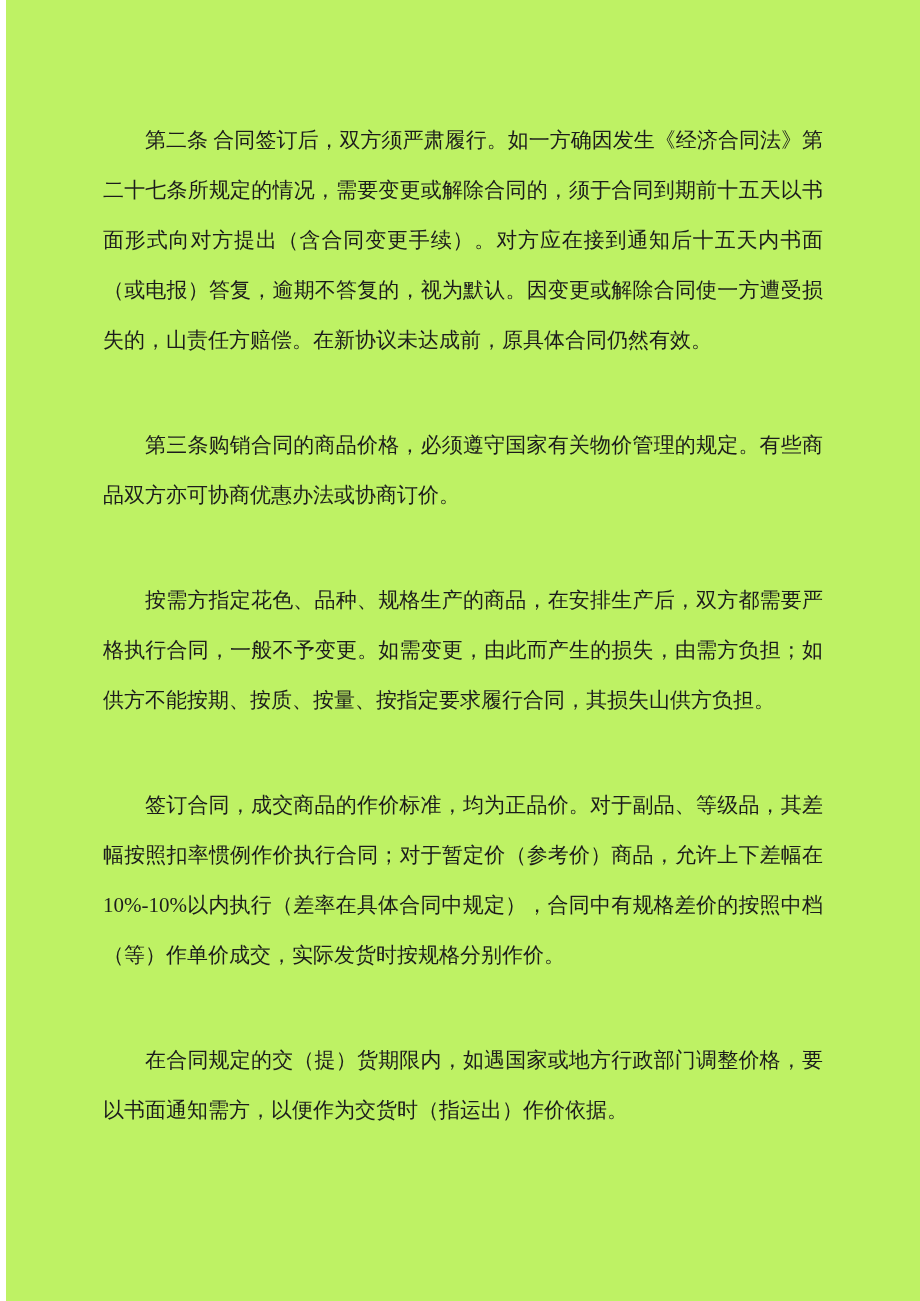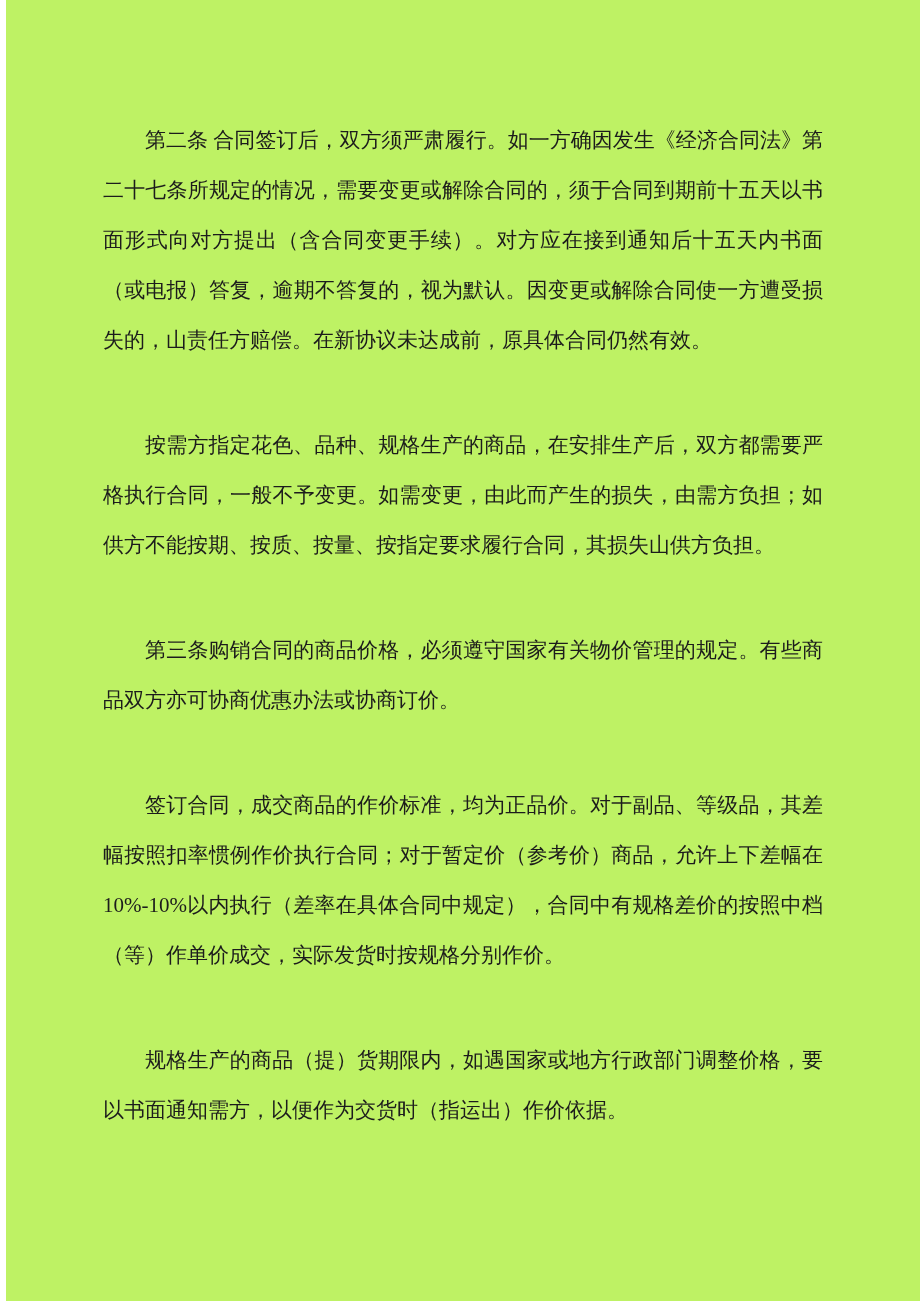--- a/index.html
+++ b/index.html
@@ -32,18 +32,18 @@
     margin: 0 0 55px 0;
     word-break: break-all;
   }
 </style>
 </head>
 <body>
 
 <div class="page">
   <div class="content">
     <p class="para">第二条 合同签订后，双方须严肃履行。如一方确因发生《经济合同法》第二十七条所规定的情况，需要变更或解除合同的，须于合同到期前十五天以书面形式向对方提出（含合同变更手续）。对方应在接到通知后十五天内书面（或电报）答复，逾期不答复的，视为默认。因变更或解除合同使一方遭受损失的，山责任方赔偿。在新协议未达成前，原具体合同仍然有效。</p>
+    <p class="para">第三条购销合同的商品价格，必须遵守国家有关物价管理的规定。有些商品双方亦可协商优惠办法或协商订价。</p>
     <p class="para">按需方指定花色、品种、规格生产的商品，在安排生产后，双方都需要严格执行合同，一般不予变更。如需变更，由此而产生的损失，由需方负担；如供方不能按期、按质、按量、按指定要求履行合同，其损失山供方负担。</p>
-    <p class="para">第三条购销合同的商品价格，必须遵守国家有关物价管理的规定。有些商品双方亦可协商优惠办法或协商订价。</p>
     <p class="para">签订合同，成交商品的作价标准，均为正品价。对于副品、等级品，其差幅按照扣率惯例作价执行合同；对于暂定价（参考价）商品，允许上下差幅在10%-10%以内执行（差率在具体合同中规定），合同中有规格差价的按照中档（等）作单价成交，实际发货时按规格分别作价。</p>
-    <p class="para">规格生产的商品（提）货期限内，如遇国家或地方行政部门调整价格，要以书面通知需方，以便作为交货时（指运出）作价依据。</p>
+    <p class="para">在合同规定的交（提）货期限内，如遇国家或地方行政部门调整价格，要以书面通知需方，以便作为交货时（指运出）作价依据。</p>
   </div>
 </div>
 
 </body></html>

